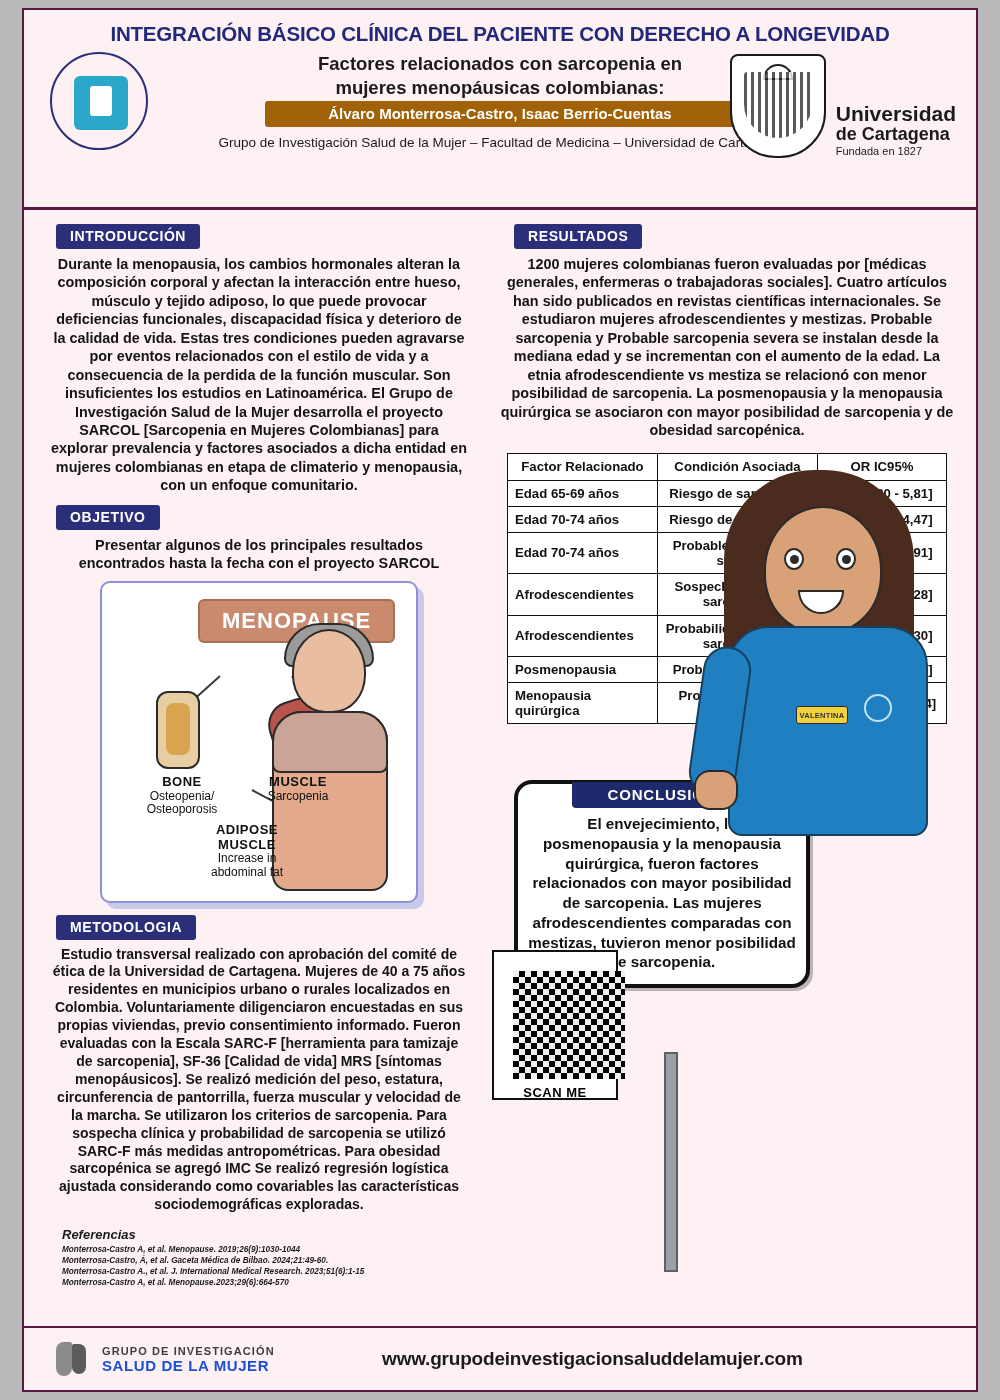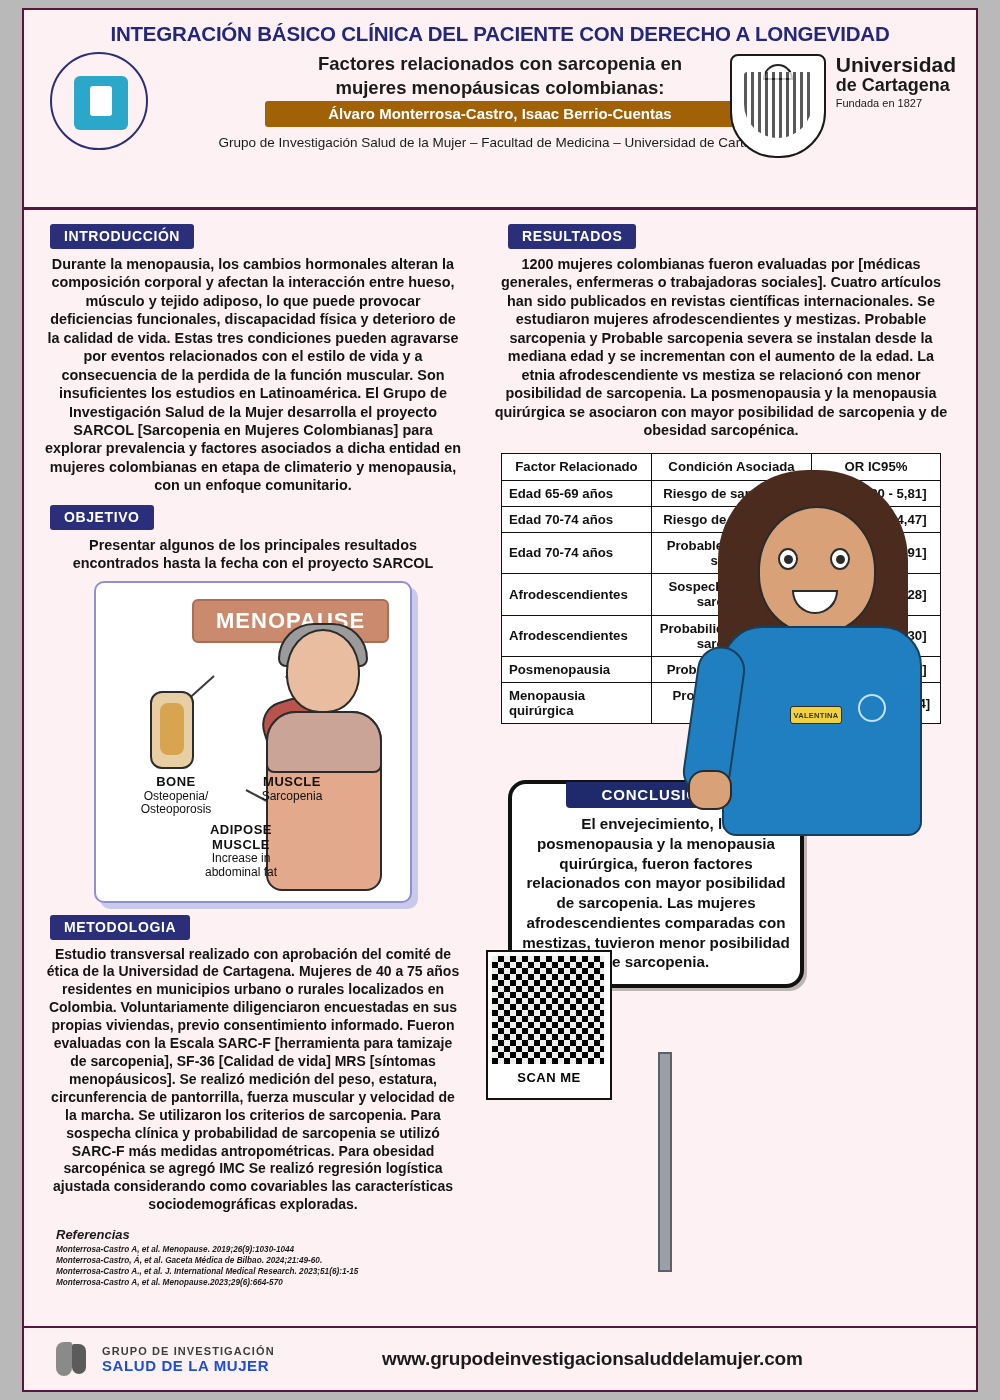--- a/index.html
+++ b/index.html
@@ -44,21 +44,21 @@
   .logo-left .inner {
     position:absolute; left:22px; top:22px; width:54px; height:54px;
     background:#2aa7c9; border-radius:6px;
   }
   .logo-left .inner:after {
     content:""; position:absolute; left:16px; top:10px;
     width:22px; height:30px; background:#fff; border-radius:3px;
   }
   .logo-right {
     position:absolute; right:20px; top:44px;
-    display:flex; align-items:flex-start; gap:10px;
+    display:flex; align-items:flex-end; gap:10px;
   }
   .shield {
     width:96px; height:104px;
     background:#fff;
     border:2px solid #1a1a1a;
     border-radius:8px 8px 46px 46px;
     position:relative;
     overflow:hidden;
   }
   .shield .bars {
@@ -101,21 +101,21 @@
     border-radius:3px;
   }
   .affil {
     text-align:center;
     font-size:13.5px;
     color:#1b1b1b;
     margin-top:8px;
     font-weight:500;
   }
   
-  .columns { display:flex; padding:10px 14px 0 14px; gap:18px; }
+  .columns { display:flex; padding:10px 14px 0 14px; gap:18px;justify-content:flex-end; }
   .col-left { width:430px; }
   .col-right { width:470px; position:relative; }
   .sec-head {
     display:inline-block;
     background:#2b2f7a;
     color:#fff;
     font-weight:bold;
     font-size:14px;
     letter-spacing:.6px;
     padding:4px 14px 5px;
@@ -241,21 +241,21 @@
   .nurse .mouth{position:absolute;left:130px;top:120px;width:46px;height:24px;background:#fff;border:2px solid #2b2b2b;border-radius:0 0 24px 24px;}
   .nurse .scrubs{position:absolute;left:60px;top:156px;width:200px;height:210px;background:#1f7fc0;border:2px solid #17405f;border-radius:40px 40px 14px 14px;}
   .nurse .badge{position:absolute;left:128px;top:236px;width:52px;height:18px;background:#f2d23c;border:1.5px solid #2b2b2b;border-radius:3px;font-size:7.5px;text-align:center;line-height:17px;font-weight:bold;color:#333;letter-spacing:.3px;}
   .nurse .logo-circ{position:absolute;left:196px;top:224px;width:28px;height:28px;border:2px solid #bfe2f7;border-radius:50%;}
   .nurse .arm{position:absolute;left:28px;top:176px;width:48px;height:150px;background:#1f7fc0;border:2px solid #17405f;border-radius:24px;transform:rotate(8deg);}
   .nurse .hand{position:absolute;left:26px;top:300px;width:44px;height:40px;background:#d9a178;border:2px solid #2b2b2b;border-radius:16px;}
   
   .qr {
     position:absolute; left:0px; top:730px;
     width:126px; height:150px; background:#fff; border:2px solid #111;
-    padding:4px; text-align:center;
+    padding:19px; text-align:center;
   }
   .qr .matrix {
     width:112px; height:108px;
     background:
       repeating-linear-gradient(90deg,#111 0 6px,#fff 6px 12px),
       repeating-linear-gradient(0deg,#111 0 6px,#fff 6px 12px);
     background-blend-mode:difference;
   }
   .qr .cap { font-size:13px; font-weight:bold; margin-top:6px; letter-spacing:.5px;}
   

